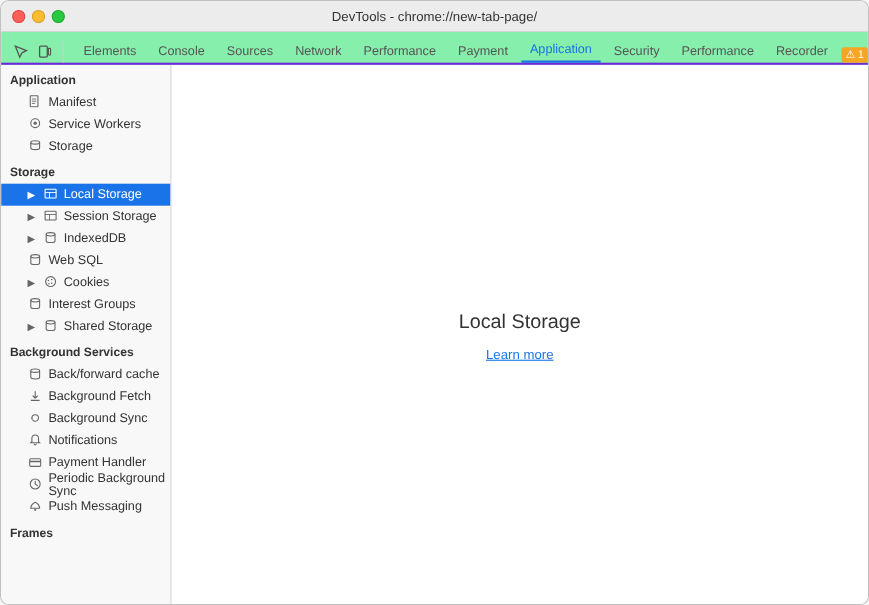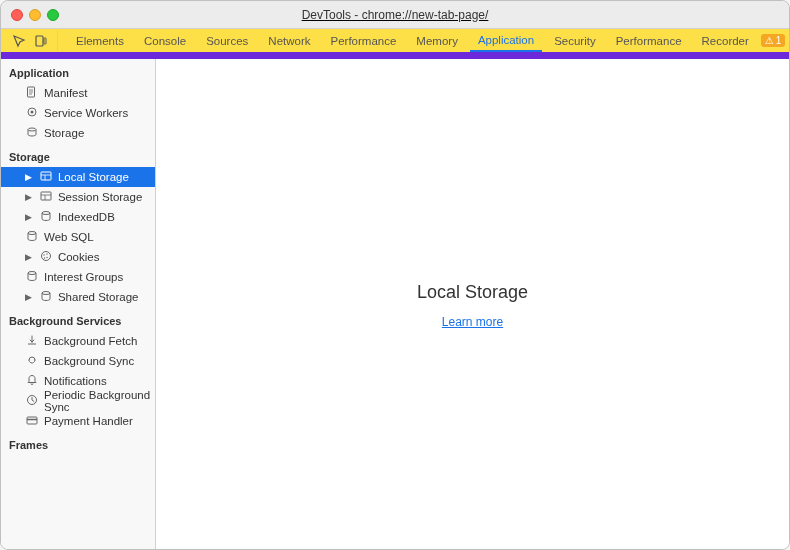--- a/index.html
+++ b/index.html
@@ -17,21 +17,20 @@
     
     .title-bar {
       background: #ececec;
       height: 28px;
       display: flex;
       align-items: center;
       justify-content: center;
       position: relative;
       border-bottom: 1px solid #d0d0d0;
       border-radius: 8px 8px 0 0;
-      text-decoration: underline;
     }
     .traffic-lights {
       position: absolute;
       left: 10px;
       display: flex;
       gap: 6px;
       align-items: center;
     }
     .traffic-light {
       width: 12px;
@@ -42,25 +41,25 @@
     .tl-min { background: #febc2e; border: 1px solid #d6a127; }
     .tl-max { background: #28c840; border: 1px solid #1aab29; }
     .title-text {
       font-size: 12px;
       color: #333;
       font-weight: 500;
     }
 
     
     .toolbar {
-      background: #fde047;
-      border-bottom: 7px solid #6d28d9;
+      background: #86efac;
+      border-bottom: 2px solid #6d28d9;
       height: 30px;
       display: flex;
-      align-items: center;
+      align-items: flex-end;
       padding: 0 8px;
       gap: 4px;
     }
     .toolbar-icons {
       display: flex;
       gap: 2px;
       margin-right: 6px;
       padding-right: 6px;
       border-right: 1px solid #ccc;
     }
@@ -215,21 +214,21 @@
         <rect x="10" y="4" width="2" height="6" rx="0.5" stroke="#555" stroke-width="1" fill="none"></rect>
       </svg>
     </div>
   </div>
 
   <span class="tab">Elements</span>
   <span class="tab">Console</span>
   <span class="tab">Sources</span>
   <span class="tab">Network</span>
   <span class="tab">Performance</span>
-  <span class="tab">Memory</span>
+  <span class="tab">Payment</span>
   <span class="tab active">Application</span>
   <span class="tab">Security</span>
   <span class="tab">Performance</span>
   <span class="tab">Recorder</span>
 
   <div class="toolbar-right">
     <span class="warning-badge">
       <span>⚠</span>
       <span>1</span>
     </span>
@@ -352,20 +351,29 @@
             <ellipse cx="6" cy="3" rx="4" ry="1.5" stroke="#666" stroke-width="1"></ellipse>
             <path d="M2 3v6c0 .83 1.79 1.5 4 1.5s4-.67 4-1.5V3" stroke="#666" stroke-width="1"></path>
           </svg>
       </span>
       <span class="item-label">Shared Storage</span>
     </div>
 
 
     <div class="sidebar-section-title">Background Services</div>
 
+    <div class="sidebar-item indented">
+      <span class="item-icon">
+        <svg width="12" height="12" viewBox="0 0 12 12" fill="none">
+            <ellipse cx="6" cy="3" rx="4" ry="1.5" stroke="#666" stroke-width="1"></ellipse>
+            <path d="M2 3v6c0 .83 1.79 1.5 4 1.5s4-.67 4-1.5V3" stroke="#666" stroke-width="1"></path>
+          </svg>
+      </span>
+      <span class="item-label">Back/forward cache</span>
+    </div>
 
     <div class="sidebar-item indented">
       <span class="item-icon">
         <svg width="12" height="12" viewBox="0 0 12 12" fill="none">
             <path d="M6 2v6M6 8l-2-2M6 8l2-2" stroke="#666" stroke-width="1" stroke-linecap="round"></path>
             <path d="M2 10h8" stroke="#666" stroke-width="1"></path>
           </svg>
       </span>
       <span class="item-label">Background Fetch</span>
     </div>
@@ -386,37 +394,46 @@
             <path d="M6 1.5c-2 0-3 1.5-3 3v3l-1 1h8l-1-1v-3c0-1.5-1-3-3-3z" stroke="#666" stroke-width="1" fill="none"></path>
             <path d="M5 9.5a1 1 0 0 0 2 0" stroke="#666" stroke-width="1" fill="none"></path>
           </svg>
       </span>
       <span class="item-label">Notifications</span>
     </div>
 
     <div class="sidebar-item indented">
       <span class="item-icon">
         <svg width="12" height="12" viewBox="0 0 12 12" fill="none">
+            <rect x="1" y="3" width="10" height="7" rx="1" stroke="#666" stroke-width="1"></rect>
+            <line x1="1" y1="5.5" x2="11" y2="5.5" stroke="#666" stroke-width="1.5"></line>
+          </svg>
+      </span>
+      <span class="item-label">Payment Handler</span>
+    </div>
+
+    <div class="sidebar-item indented">
+      <span class="item-icon">
+        <svg width="12" height="12" viewBox="0 0 12 12" fill="none">
             <circle cx="6" cy="6" r="4.5" stroke="#666" stroke-width="1"></circle>
             <path d="M6 3.5v2.5l2 1.5" stroke="#666" stroke-width="1" stroke-linecap="round"></path>
           </svg>
       </span>
       <span class="item-label">Periodic Background Sync</span>
     </div>
 
     <div class="sidebar-item indented">
       <span class="item-icon">
         <svg width="12" height="12" viewBox="0 0 12 12" fill="none">
-            <rect x="1" y="3" width="10" height="7" rx="1" stroke="#666" stroke-width="1"></rect>
-            <line x1="1" y1="5.5" x2="11" y2="5.5" stroke="#666" stroke-width="1.5"></line>
-          </svg>
-      </span>
-      <span class="item-label">Payment Handler</span>
-    </div>
-
+            <path d="M2 8c0-2.5 1-4 4-5.5C9 4 10 5.5 10 8H2z" stroke="#666" stroke-width="1" fill="none"></path>
+            <circle cx="6" cy="9.5" r="1" fill="#666"></circle>
+          </svg>
+      </span>
+      <span class="item-label">Push Messaging</span>
+    </div>
 
 
     <div class="sidebar-section-title">Frames</div>
 
   </div>
 
   <div class="content-area">
     <span class="content-title">Local Storage</span>
     <span class="learn-more-link">Learn more</span>
   </div>

